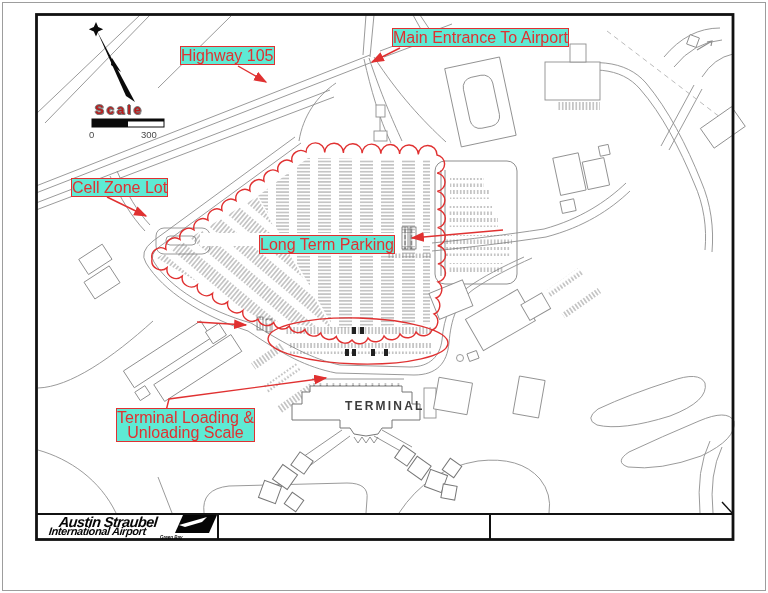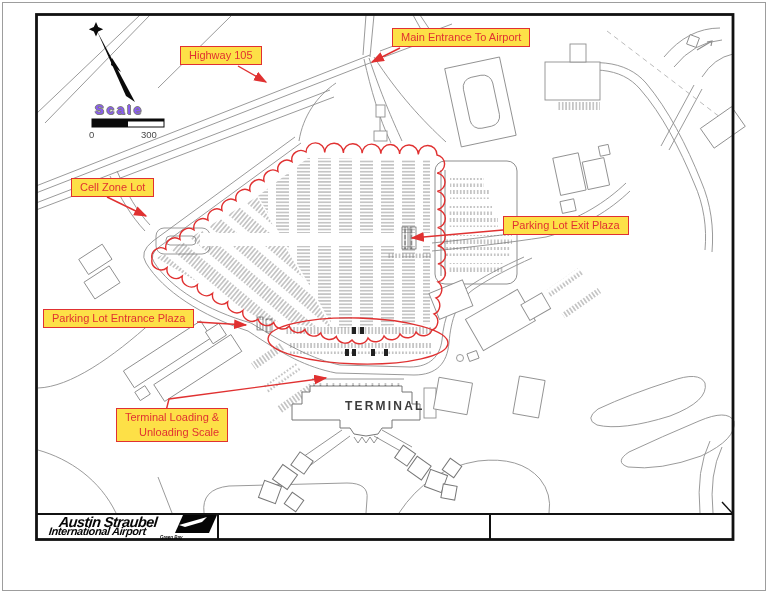--- a/index.html
+++ b/index.html
@@ -1,25 +1,25 @@
 <!DOCTYPE html>
 <html style="--red: #e03131; --gray: #8f8f8f;"><head>
 <meta charset="utf-8">
 <style>
   :root{ --red:#e03131; --ink:#1a1a1a; --gray:#8f8f8f; }
   html,body{margin:0;padding:0;background:#fff;}
   .page{position:relative;width:768px;height:593px;background:#fff;overflow:hidden;
         font-family:"Liberation Sans",sans-serif;}
   svg{position:absolute;left:0;top:0;}
-  .lbl{position:absolute;color:var(--red);border:1.4px solid var(--red);background:#fde047;
-       font-size:11px;line-height:15px;padding:1px 8px;white-space:nowrap;z-index:5;}
-  .lbl2{text-align:right;}
+  .lbl{position:absolute;color:var(--red);border:1.4px solid var(--red);background:#5eead4;
+       font-size:16px;line-height:15px;padding:1px 0;white-space:nowrap;z-index:5;}
+  .lbl2{text-align:center;}
   .plain{position:absolute;border:none;background:transparent;z-index:5;}
   .terminal-txt{color:#3c3c3c;font-size:12px;letter-spacing:2.2px;font-weight:bold;}
-  .scale-title{color:#8b5cf6;font-size:13px;font-weight:bold;letter-spacing:3px;
+  .scale-title{color:#b91c1c;font-size:13px;font-weight:bold;letter-spacing:3px;
        text-shadow:-1px 0 #7d7d7d,1px 0 #7d7d7d,0 -1px #7d7d7d,0 1px #7d7d7d,1px 1px #7d7d7d;}
   .scale-num{color:#4a4a4a;font-size:9.5px;}
   .logo{position:absolute;left:47px;top:516px;width:170px;height:23px;z-index:6;}
   .logo .l1{position:absolute;left:12px;top:-2px;font-size:14.5px;font-weight:bold;font-style:italic;
         letter-spacing:-0.6px;color:#050505;transform:skewX(-6deg);}
   .logo .l2{position:absolute;left:2px;top:9px;font-size:11px;font-weight:bold;font-style:italic;
         letter-spacing:-0.4px;color:#050505;transform:skewX(-6deg);}
   .logo .l3{position:absolute;left:113px;top:19px;font-size:4.5px;font-weight:bold;font-style:italic;color:#050505;}
   .logo svg{position:absolute;left:126px;top:-2px;}
 </style>
@@ -226,22 +226,21 @@
     <path d="M107,197 L146,216" marker-end="url(#ah)"></path>
     <path d="M503,230 L412,238" marker-end="url(#ah)"></path>
     <path d="M197,322 L246,325" marker-end="url(#ah)"></path>
     <path d="M166,411 L169,399 L326,378" marker-end="url(#ah)"></path>
   </g>
 </svg>
 
 <div class="lbl" style="left:180px;top:46px">Highway 105</div>
 <div class="lbl" style="left:392px;top:28px">Main Entrance To Airport</div>
 <div class="lbl" style="left:71px;top:178px">Cell Zone Lot</div>
-<div class="lbl" style="left:503px;top:216px">Parking Lot Exit Plaza</div>
-<div class="lbl" style="left:43px;top:309px">Parking Lot Entrance Plaza</div>
+<div class="lbl" style="left:259px;top:235px">Long Term Parking</div>
 <div class="lbl lbl2" style="left:116px;top:408px">
   <div>Terminal Loading &amp;</div>
   <div>Unloading Scale</div>
 </div>
 
 <div class="plain terminal-txt" style="left:345px;top:399px">TERMINAL</div>
 <div class="plain scale-title" style="left:95px;top:102px">Scale</div>
 <div class="plain scale-num" style="left:89px;top:129px">0</div>
 <div class="plain scale-num" style="left:141px;top:129px">300</div>
 

